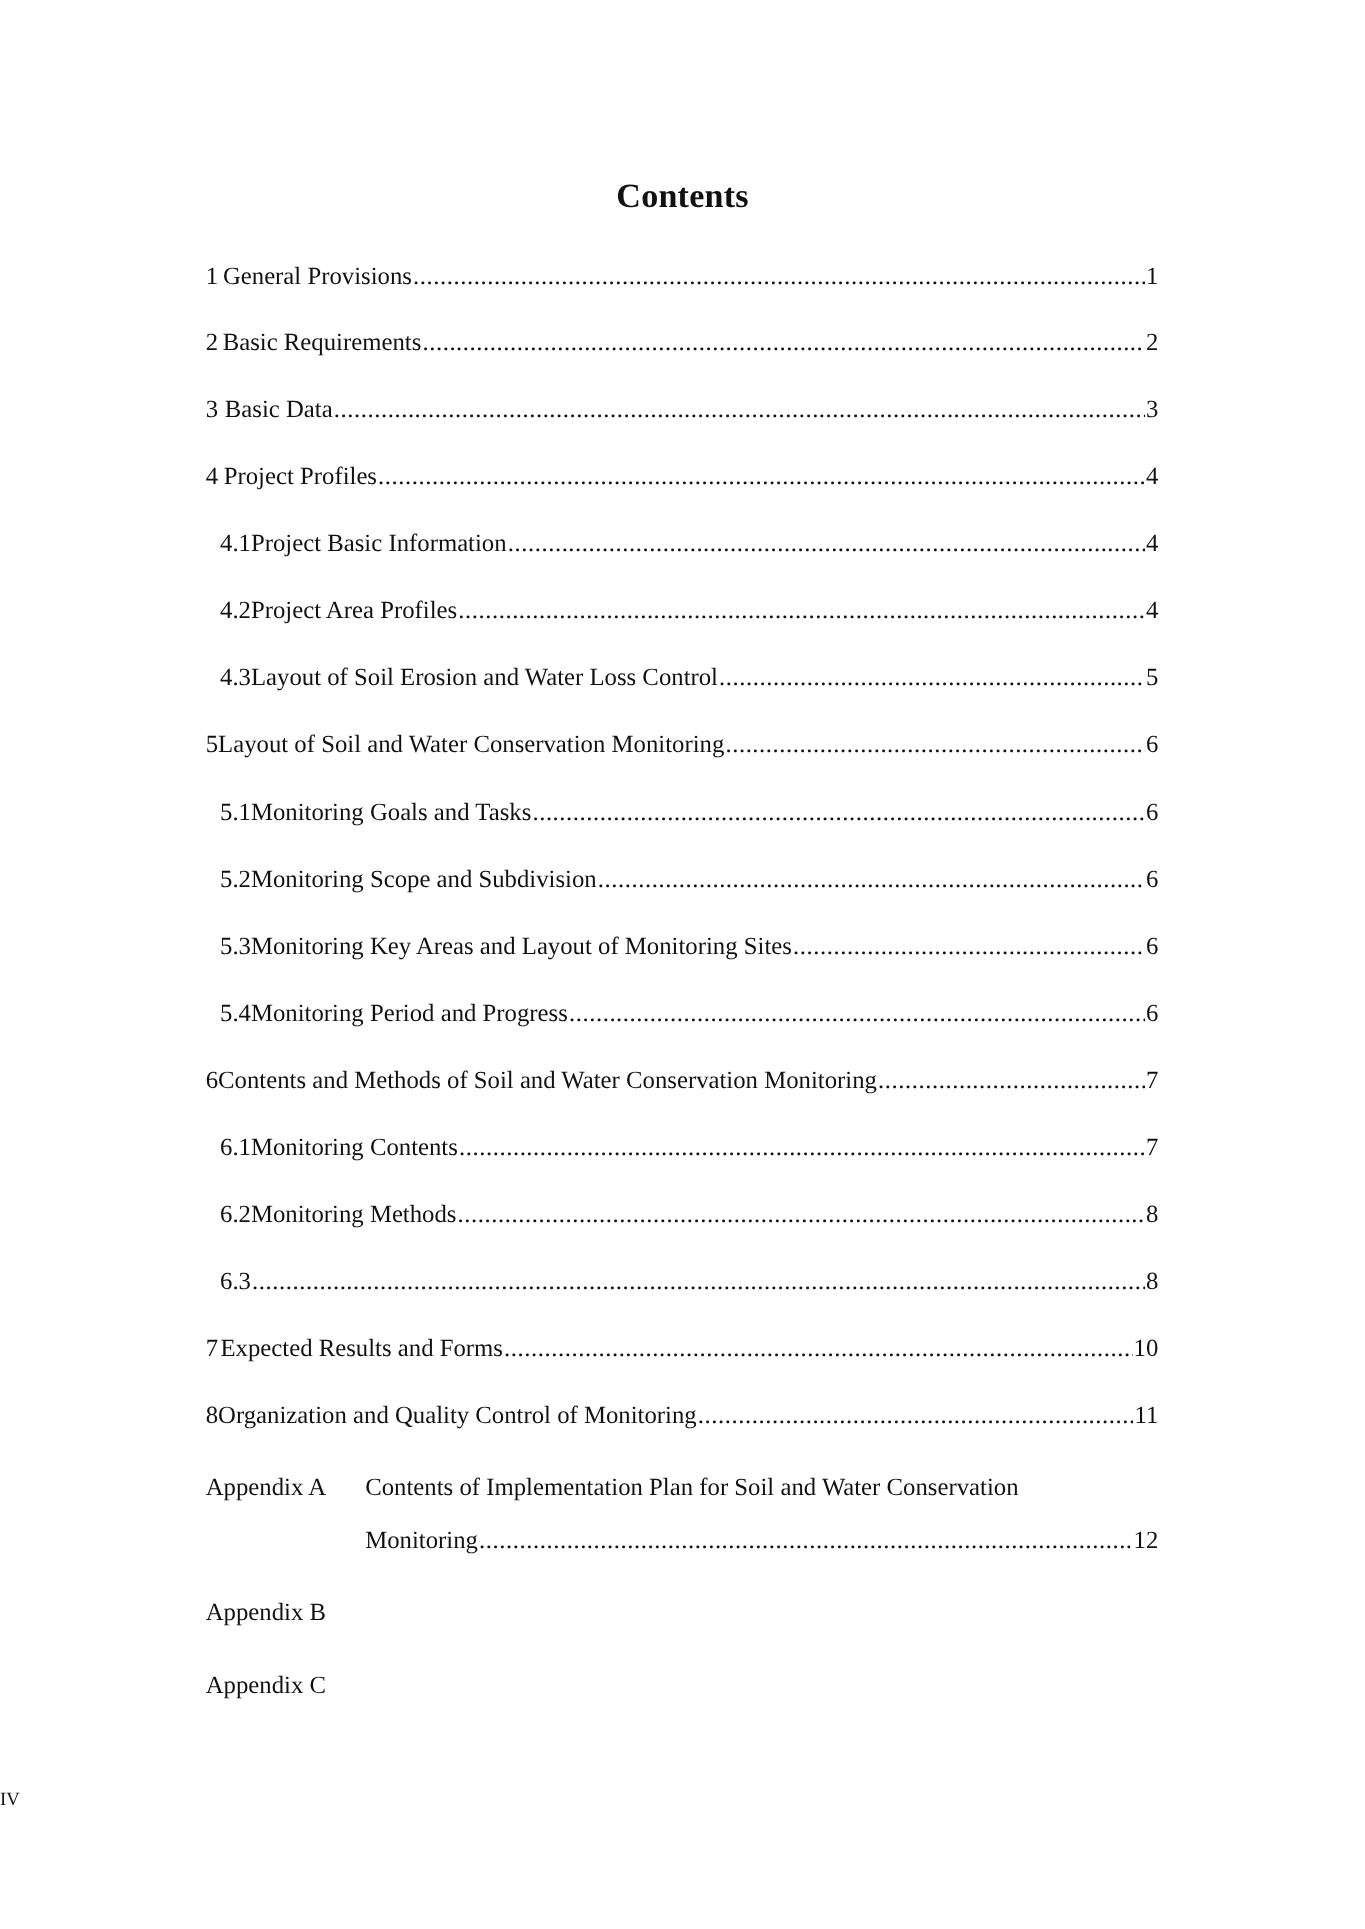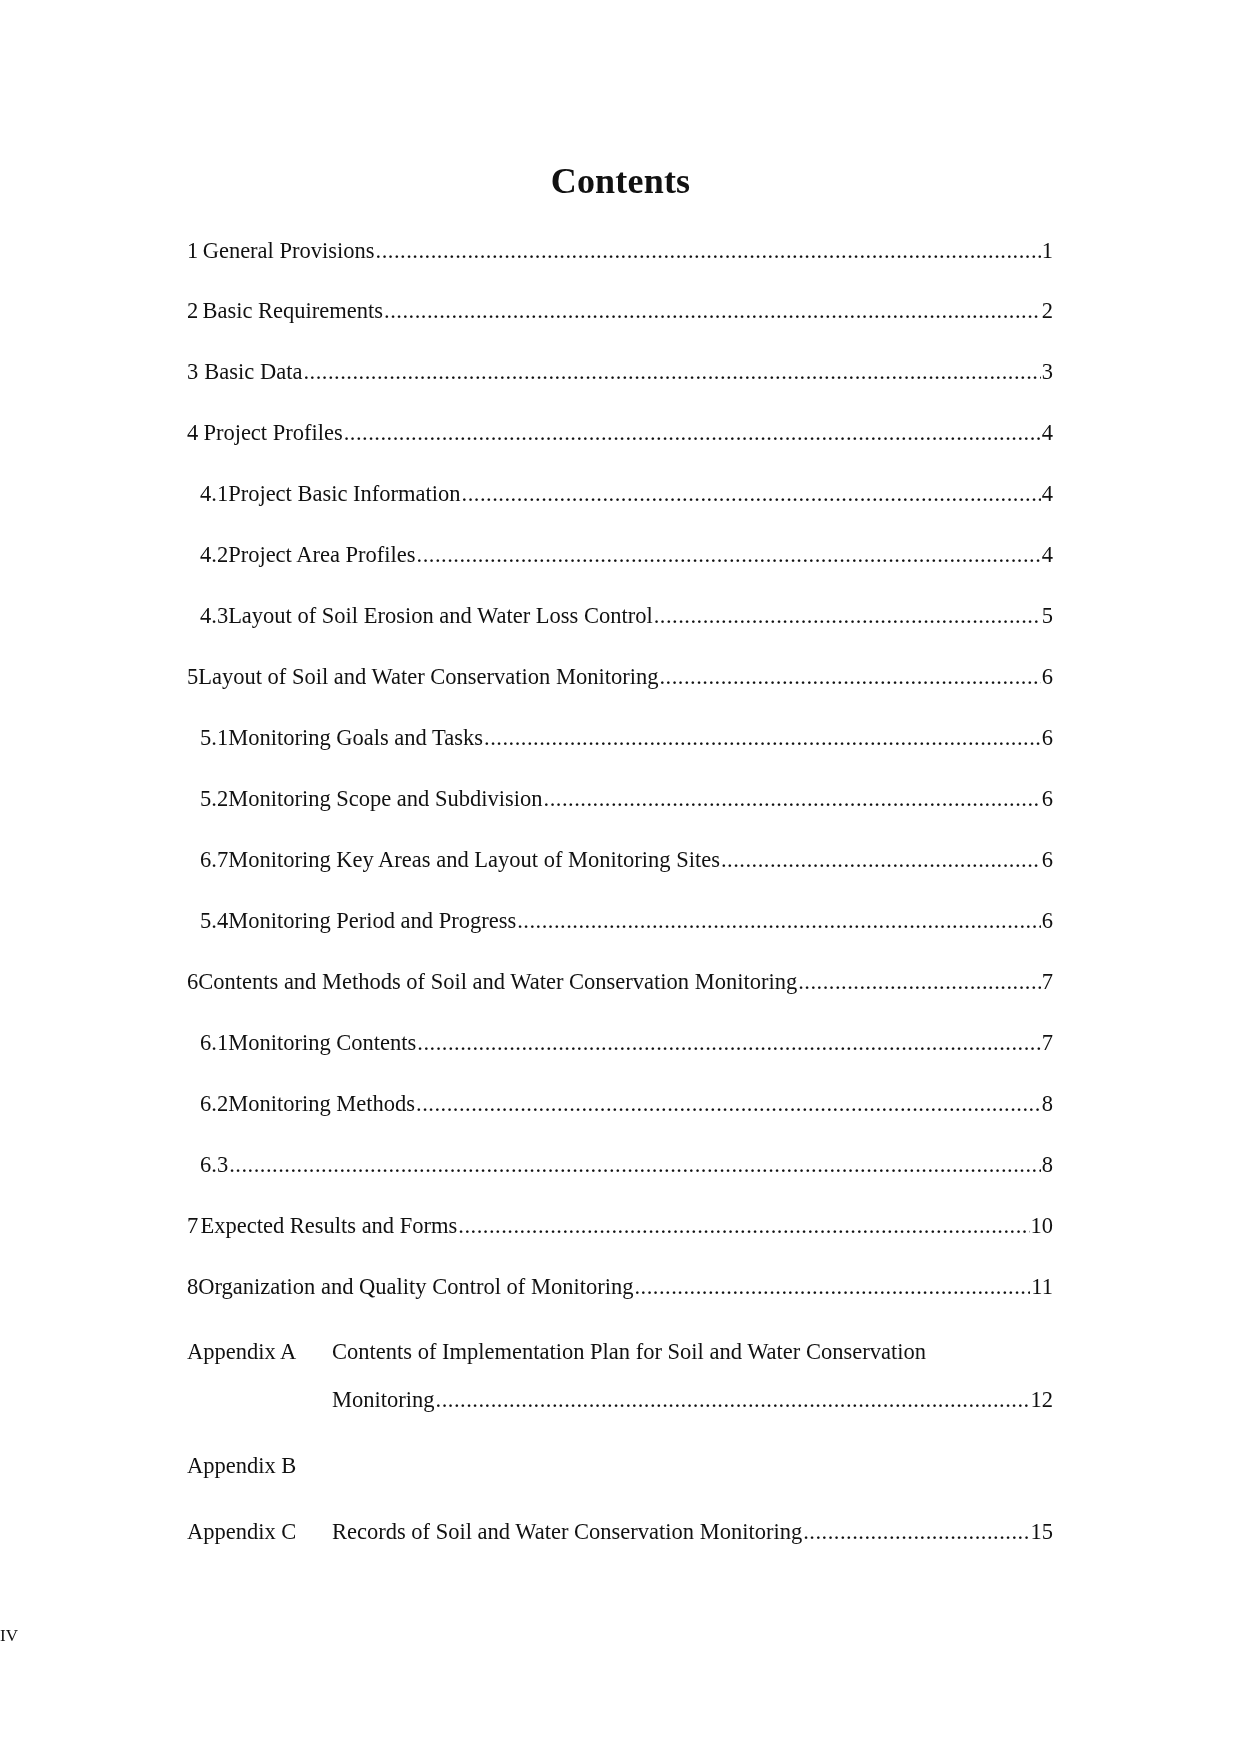--- a/index.html
+++ b/index.html
@@ -1,19 +1,19 @@
 <!DOCTYPE html>
 <html><head>
 <meta charset="utf-8">
 <style>
   html, body { margin: 0; padding: 0; background: #ffffff; }
   body { width: 1241px; height: 1754px; position: relative; overflow: hidden;
          font-family: "Liberation Serif", "DejaVu Serif", serif; color: #111; }
   .title { position: absolute; left: 0; width: 1241px; top: 160px; text-align: center;
-           font-weight: bold; font-size: 36px; letter-spacing: 0.2px; }
+           font-weight: bold; font-size: 31px; letter-spacing: 0.2px; }
   .toc { position: absolute; left: 187px; width: 866px; top: 0; }
   .row { position: absolute; left: 0; width: 866px; height: 32px; font-size: 22.5px;
          line-height: 32px; display: flex; align-items: baseline; white-space: nowrap; }
   .num { display: inline-block; }
   .lvl1 .num { width: 38px; }
   .lvl2 .num { width: 44px; margin-left: 13px; }
   .lbl { flex: 0 0 auto; }
   .dots { flex: 1 1 auto; overflow: hidden; margin: 0 1px; letter-spacing: 0.5px; }
   .dots::before { content: "........................................................................................................................................................................................................................................................................"; }
   .page { flex: 0 0 auto; text-align: right; }
@@ -82,21 +82,21 @@
     <span class="dots"></span>
     <span class="page">6</span>
   </div>
   <div class="row lvl2" style="top:783px">
     <span class="num">5.2</span>
     <span class="lbl">Monitoring Scope and Subdivision</span>
     <span class="dots"></span>
     <span class="page">6</span>
   </div>
   <div class="row lvl2" style="top:844px">
-    <span class="num">6.7</span>
+    <span class="num">5.3</span>
     <span class="lbl">Monitoring Key Areas and Layout of Monitoring Sites</span>
     <span class="dots"></span>
     <span class="page">6</span>
   </div>
   <div class="row lvl2" style="top:905px">
     <span class="num">5.4</span>
     <span class="lbl">Monitoring Period and Progress</span>
     <span class="dots"></span>
     <span class="page">6</span>
   </div>
@@ -148,20 +148,15 @@
     <span class="page">12</span>
   </div>
 </div>
 
 <div class="app" style="top:1450px; height:32px;">
   <span class="appnum">Appendix B</span>
 </div>
 
 <div class="app" style="top:1516px; height:32px;">
   <span class="appnum">Appendix C</span>
-  <div class="appline" style="top:0">
-    <span class="lbl">Records of Soil and Water Conservation Monitoring</span>
-    <span class="dots"></span>
-    <span class="page">15</span>
-  </div>
 </div>
 
 <div class="footer">IV</div>
 
 </body></html>

